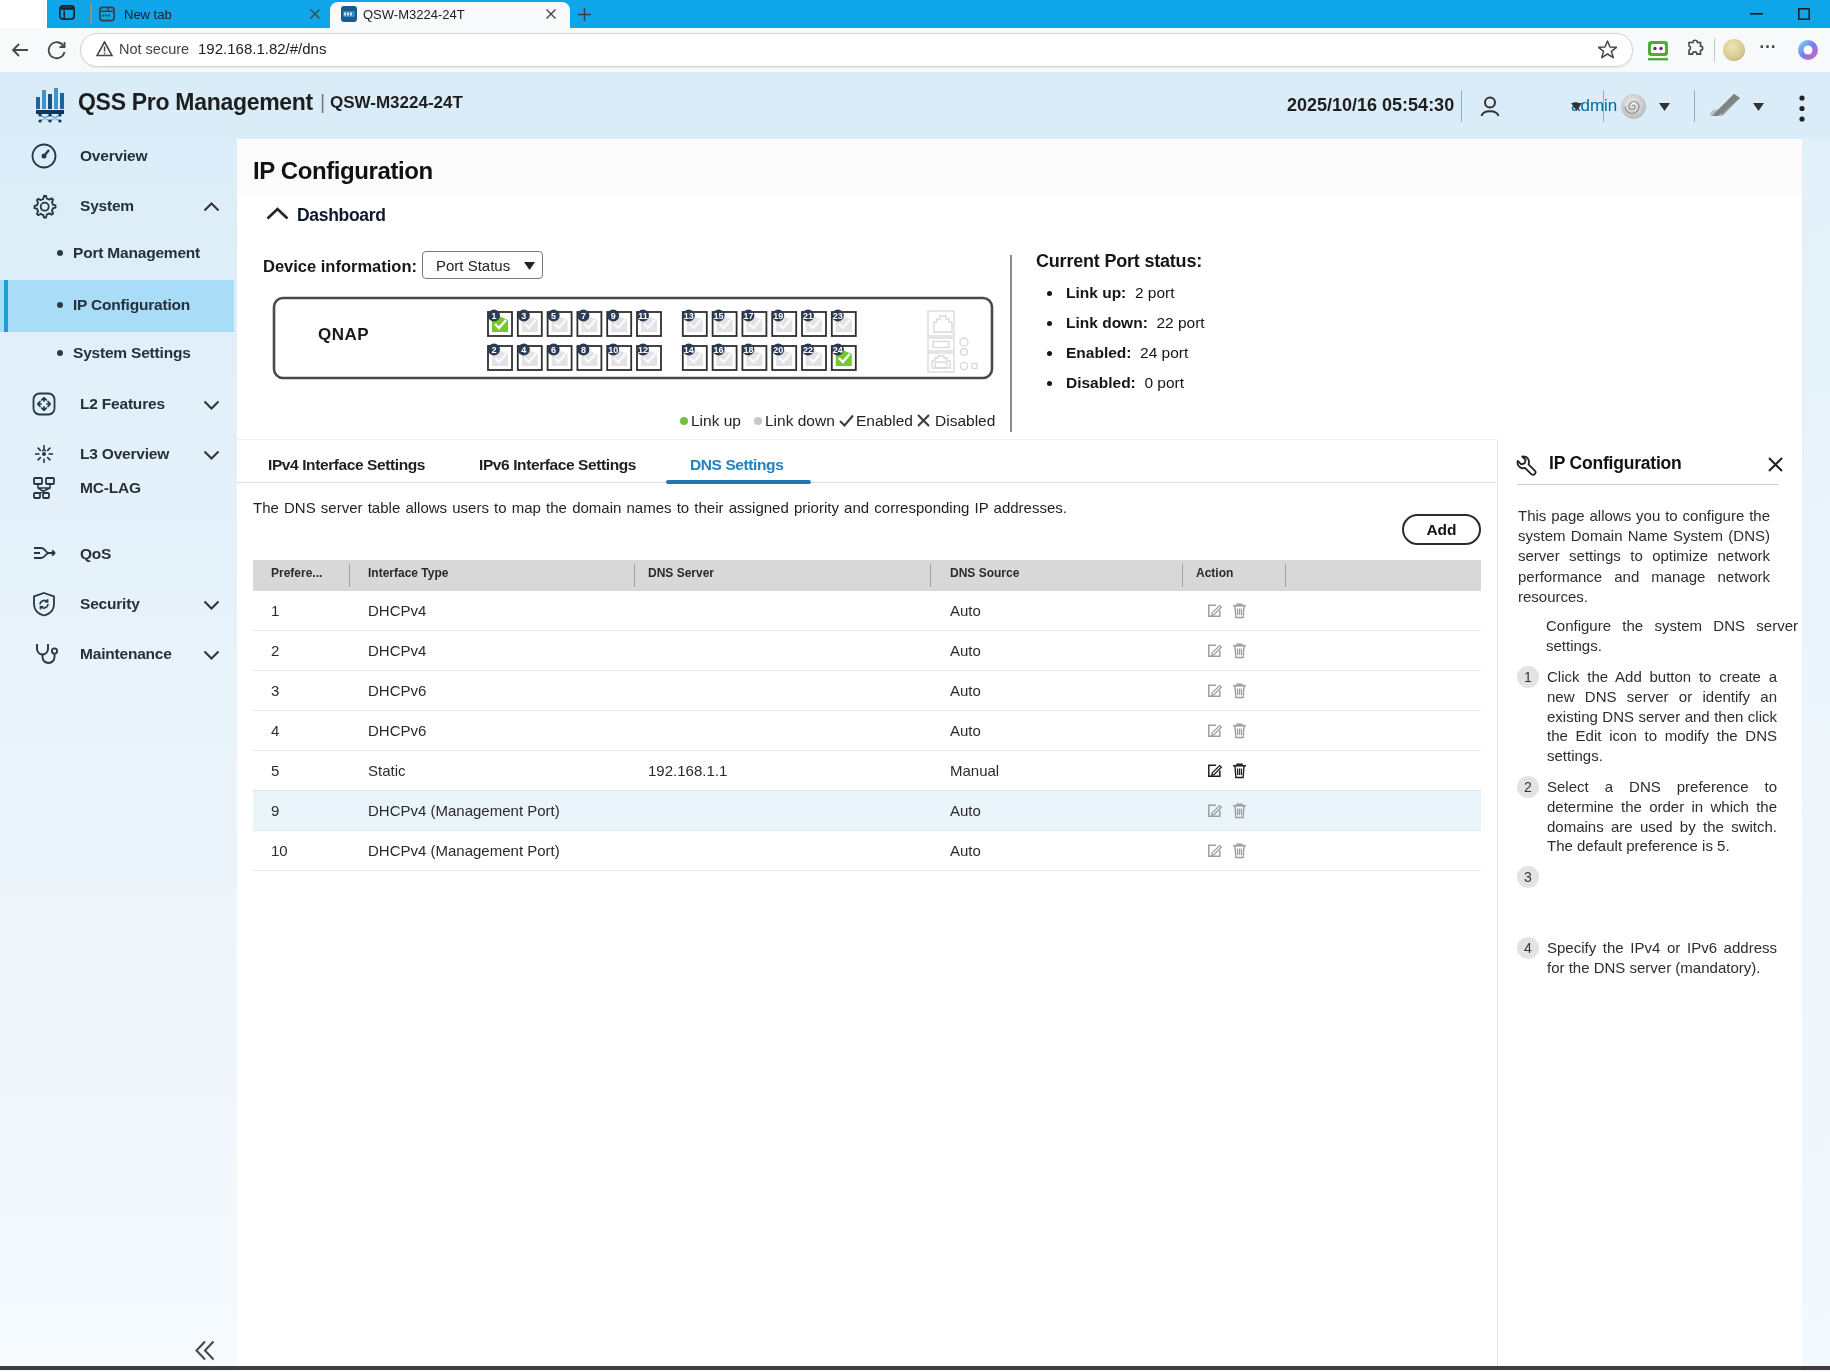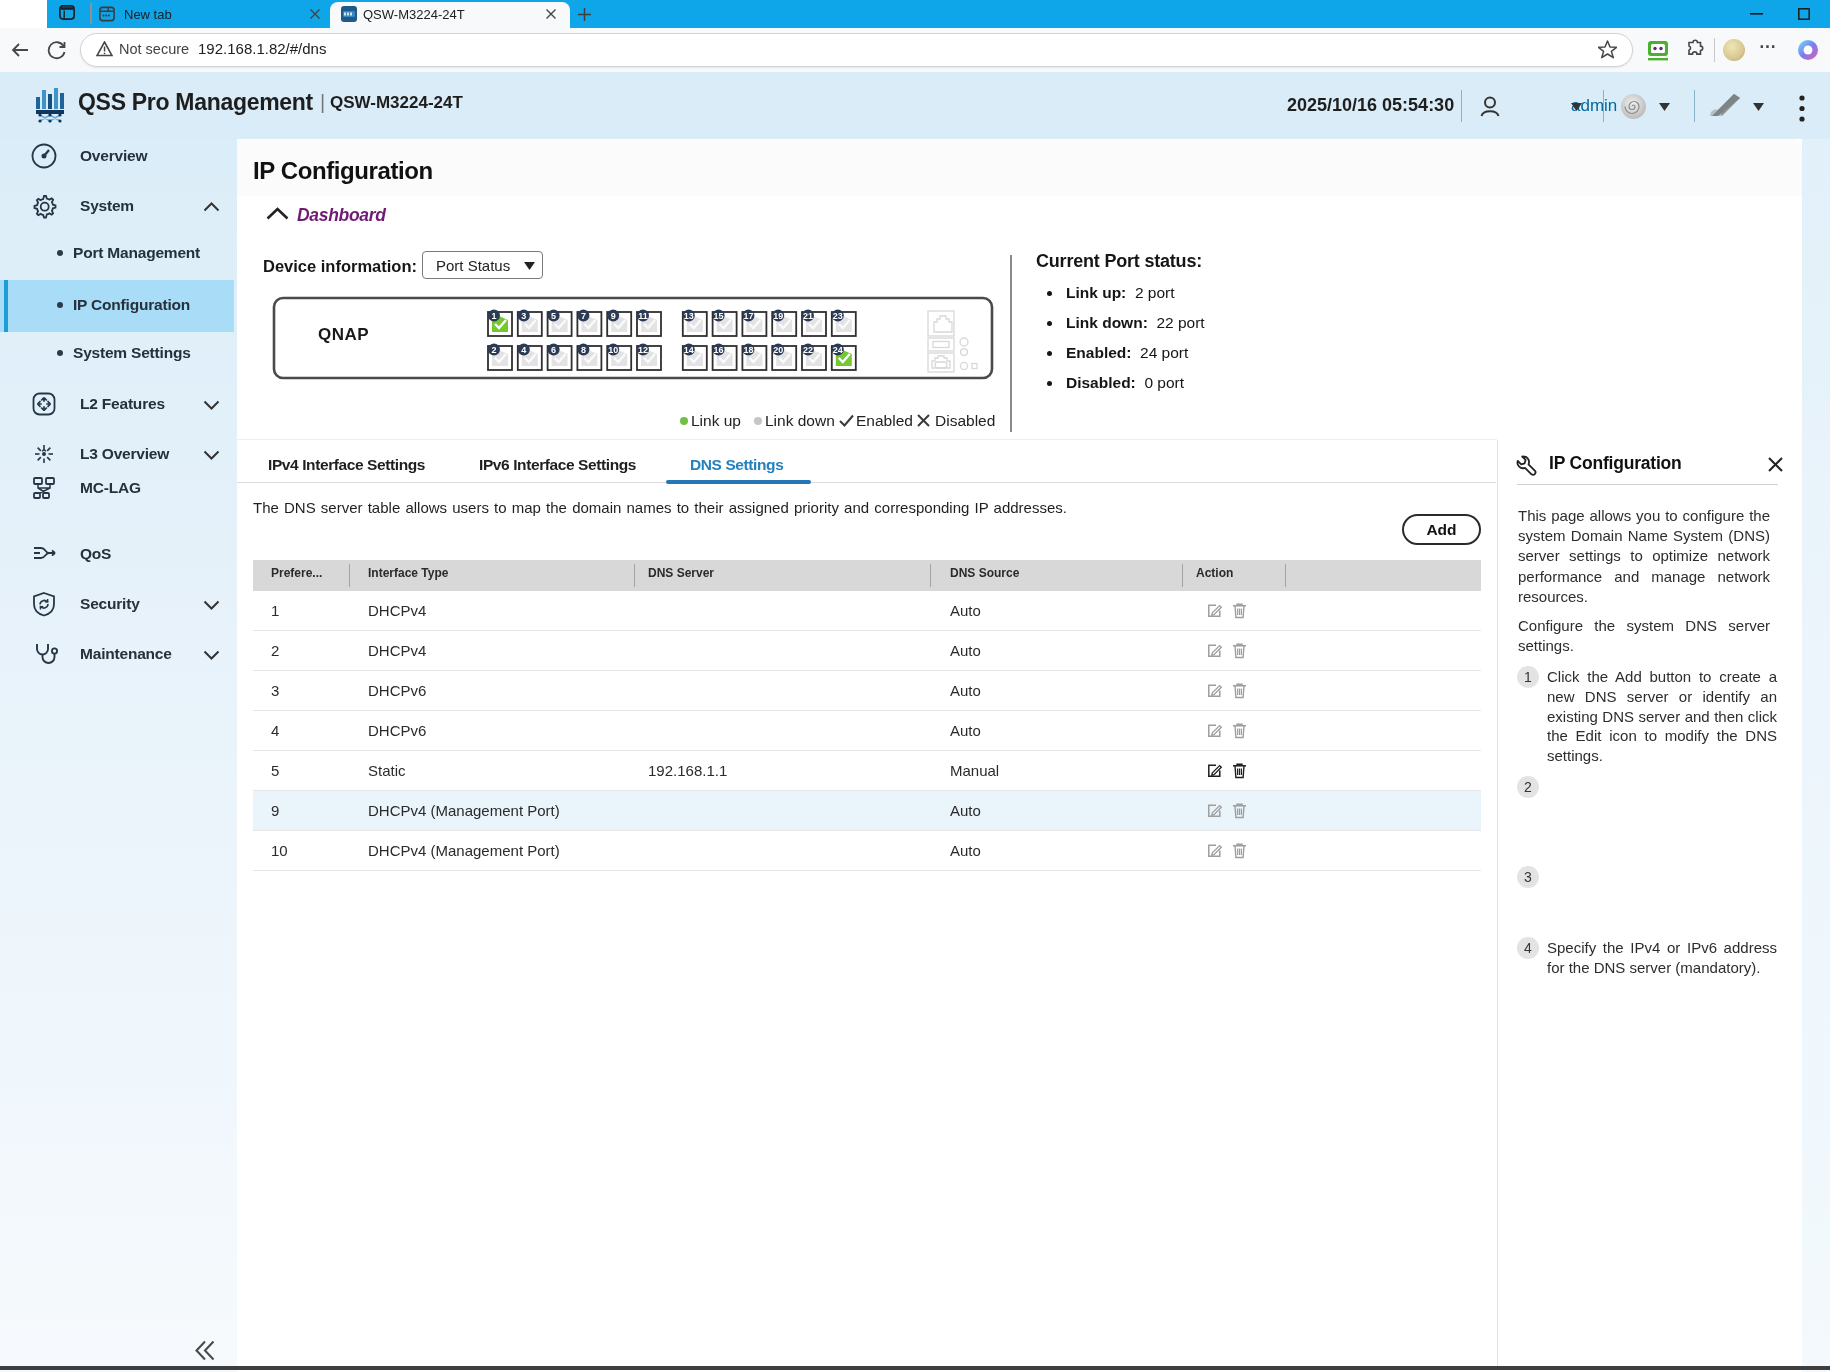--- a/index.html
+++ b/index.html
@@ -22,21 +22,21 @@
 .sbicon { position:absolute; left:30px; top:11px; }
 .sblabel { position:absolute; left:80px; top:50%; transform:translateY(-50%); font-size:15.5px; font-weight:700; color:#25313c; letter-spacing:-0.2px; }
 .sbchev { position:absolute; left:203px; top:17px; }
 .subitem { position:absolute; left:0; width:271px; height:50px; }
 .subdot { position:absolute; left:57px; top:22px; width:6px; height:6px; border-radius:50%; background:#2a3b47; }
 .sublabel { position:absolute; left:73px; top:50%; transform:translateY(-50%); font-size:15.5px; font-weight:700; color:#25313c; letter-spacing:-0.2px; }
 #active-item { position:absolute; left:0; top:141px; width:234px; height:52px; background:#a9dcf6; }
 #active-bar { position:absolute; left:4px; top:141px; width:4px; height:52px; background:#1e9cd7; }
 
 h1.pagetitle { position:absolute; left:253px; top:157px; font-size:24px; font-weight:700; color:#111; letter-spacing:-0.4px; }
-.dashtitle { position:absolute; left:297px; top:205px; font-size:17.5px; font-weight:700; color:#701a75; letter-spacing:-0.3px;font-style:italic; }
+.dashtitle { position:absolute; left:297px; top:205px; font-size:17.5px; font-weight:700; color:#0f172a; letter-spacing:-0.3px; }
 .devlabel { position:absolute; left:263px; top:257px; font-size:16.5px; font-weight:700; color:#161616; }
 #devselect { position:absolute; left:422px; top:251px; width:121px; height:28px; border:1px solid #7a7a7a; border-radius:4px; background:#fff; }
 #devselect span { position:absolute; left:13px; top:5px; font-size:15px; color:#222; }
 
 .legend { position:absolute; top:412px; font-size:15.5px; color:#222; }
 
 #vdivider { position:absolute; left:1010px; top:255px; width:2px; height:177px; background:#8a8a8a; }
 .cps-title { position:absolute; left:1036px; top:251px; font-size:18px; font-weight:700; color:#161616; letter-spacing:-0.2px; }
 .cps-item { position:absolute; font-size:15.5px; color:#161616; }
 .cps-dot { position:absolute; width:5px; height:5px; border-radius:50%; background:#161616; }
@@ -685,21 +685,22 @@
       <g transform="scale(-1,1) translate(-22,0)">
         <path d="M14.5 2.5 a5.5 5.5 0 0 0 -5 7.8 L3 16.8 a2.5 2.5 0 0 0 3.5 3.5 L13 13.8 a5.5 5.5 0 0 0 7.2 -6.9 l-3.4 3.4 l-3.4 -1 l-1 -3.4 l3.4 -3.4 a5.5 5.5 0 0 0 -1.3 -0.2 Z" fill="none" stroke="#222" stroke-width="1.8" stroke-linejoin="round"></path>
       </g>
     </svg>
   <div class="hp-title">IP Configuration</div>
   <svg class="abs" style="left:270px;top:17px" width="15" height="15">
       <path d="M1 1 L14 14 M14 1 L1 14" stroke="#222" stroke-width="2"></path>
     </svg>
   <div class="hp-line"></div>
   <div class="hp-p" style="top:66px;">This page allows you to configure the system Domain Name System (DNS) server settings to optimize network performance and manage network resources.</div>
-  <div class="hp-p" style="top:176px;">Configure the system DNS server settings.<br></div>
+  <div class="hp-p" style="top:176px;margin-left:28px;">Configure the system DNS server settings.<br></div>
   <div class="hp-badge" style="top:226px;">1</div>
   <div class="hp-step" style="top:227px;">Click the Add button to create a new DNS server or identify an existing DNS server and then click the Edit icon to modify the DNS settings.</div>
   <div class="hp-badge" style="top:336px;">2</div>
+  <div class="hp-step" style="top:337px;">Select a DNS preference to determine the order in which the domains are used by the switch. The default preference is 5.</div>
   <div class="hp-badge" style="top:426px;">3</div>
   <div class="hp-badge" style="top:497px;">4</div>
   <div class="hp-step" style="top:498px;">Specify the IPv4 or IPv6 address for the DNS server (mandatory).</div>
 </div>
 <div id="bottombar"></div>
 
 </body></html>

